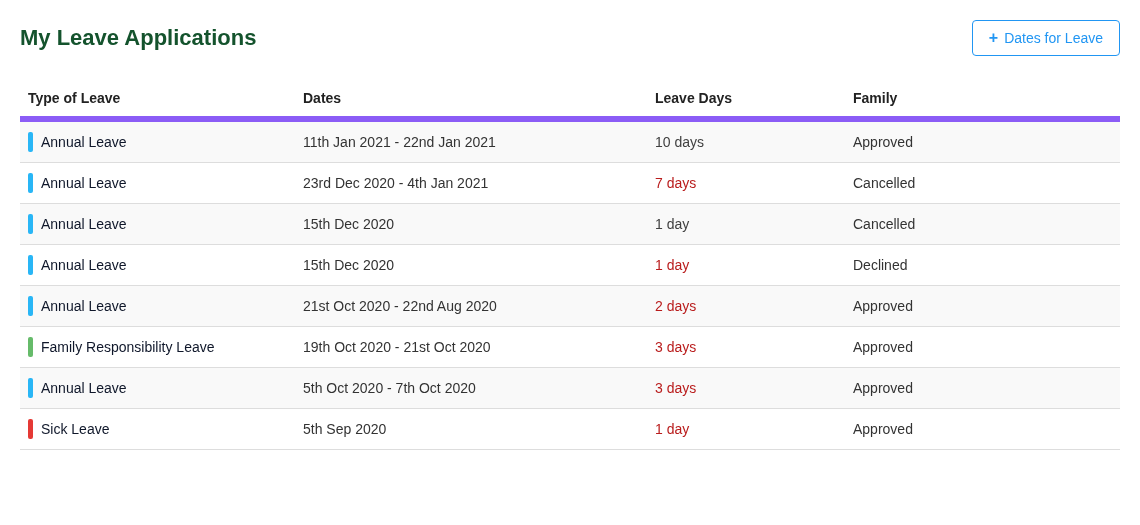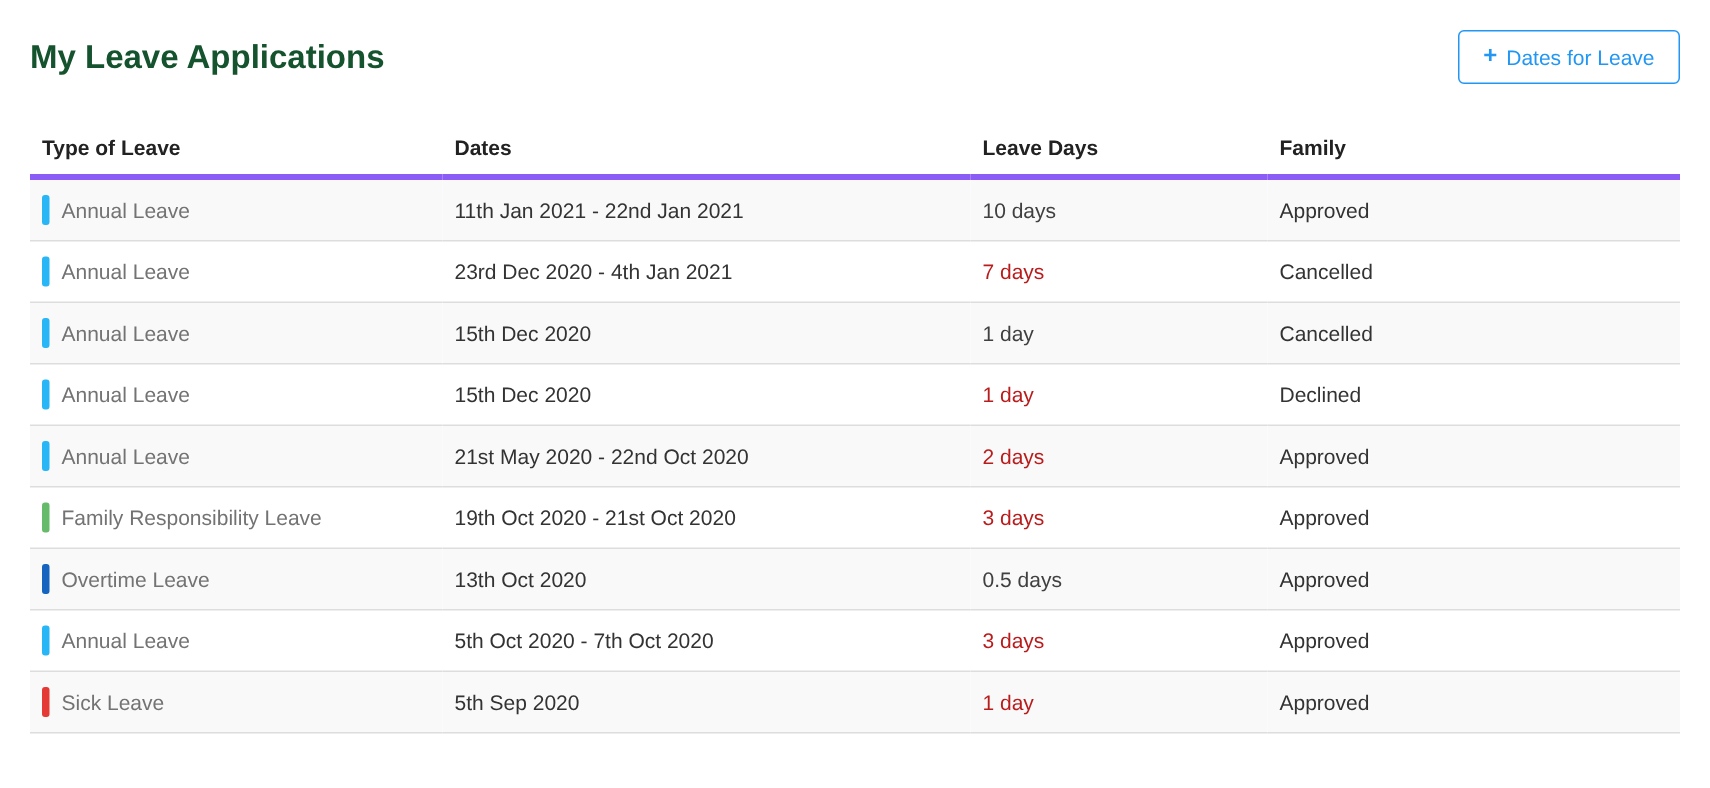--- a/index.html
+++ b/index.html
@@ -36,21 +36,21 @@
     .plus-icon {
       font-size: 16px;
       font-weight: bold;
       color: #2196F3;
     }
     table {
       width: 100%;
       border-collapse: collapse;
     }
     thead tr {
-      border-bottom: 4px solid #8b5cf6;
+      border-bottom: 6px solid #8b5cf6;
     }
     th {
       text-align: left;
       padding: 10px 8px;
       font-weight: bold;
       font-size: 14px;
       color: #222;
     }
     tbody tr {
       border-bottom: 1px solid #ddd;
@@ -70,21 +70,21 @@
       align-items: center;
       gap: 8px;
     }
     .color-bar {
       width: 5px;
       height: 20px;
       border-radius: 2px;
       flex-shrink: 0;
     }
     .leave-type-link {
-      color: #737373;
+      color: #0f172a;
       text-decoration: none;
       cursor: pointer;
     }
     .leave-days-highlight {
       color: #404040;
     }
     .leave-days-normal {
       color: #b91c1c;
     }
     .status-text {
@@ -160,44 +160,33 @@
         <td class="col-days leave-days-normal">1 day</td>
         <td class="col-status status-text">Declined</td>
       </tr>
       <tr>
         <td class="col-type">
           <div class="type-cell">
             <div class="color-bar" style="background: rgb(41, 182, 246);"></div>
             <a class="leave-type-link" href="#">Annual Leave</a>
           </div>
         </td>
-        <td class="col-dates">21st May 2020 - 22nd Oct 2020</td>
+        <td class="col-dates">21st Oct 2020 - 22nd Aug 2020</td>
         <td class="col-days leave-days-normal">2 days</td>
         <td class="col-status status-text">Approved</td>
       </tr>
       <tr>
         <td class="col-type">
           <div class="type-cell">
             <div class="color-bar" style="background: rgb(102, 187, 106);"></div>
             <a class="leave-type-link" href="#">Family Responsibility Leave</a>
           </div>
         </td>
         <td class="col-dates">19th Oct 2020 - 21st Oct 2020</td>
         <td class="col-days leave-days-normal">3 days</td>
-        <td class="col-status status-text">Approved</td>
-      </tr>
-      <tr>
-        <td class="col-type">
-          <div class="type-cell">
-            <div class="color-bar" style="background: rgb(21, 101, 192);"></div>
-            <a class="leave-type-link" href="#">Overtime Leave</a>
-          </div>
-        </td>
-        <td class="col-dates">13th Oct 2020</td>
-        <td class="col-days leave-days-highlight">0.5 days</td>
         <td class="col-status status-text">Approved</td>
       </tr>
       <tr>
         <td class="col-type">
           <div class="type-cell">
             <div class="color-bar" style="background: rgb(41, 182, 246);"></div>
             <a class="leave-type-link" href="#">Annual Leave</a>
           </div>
         </td>
         <td class="col-dates">5th Oct 2020 - 7th Oct 2020</td>

